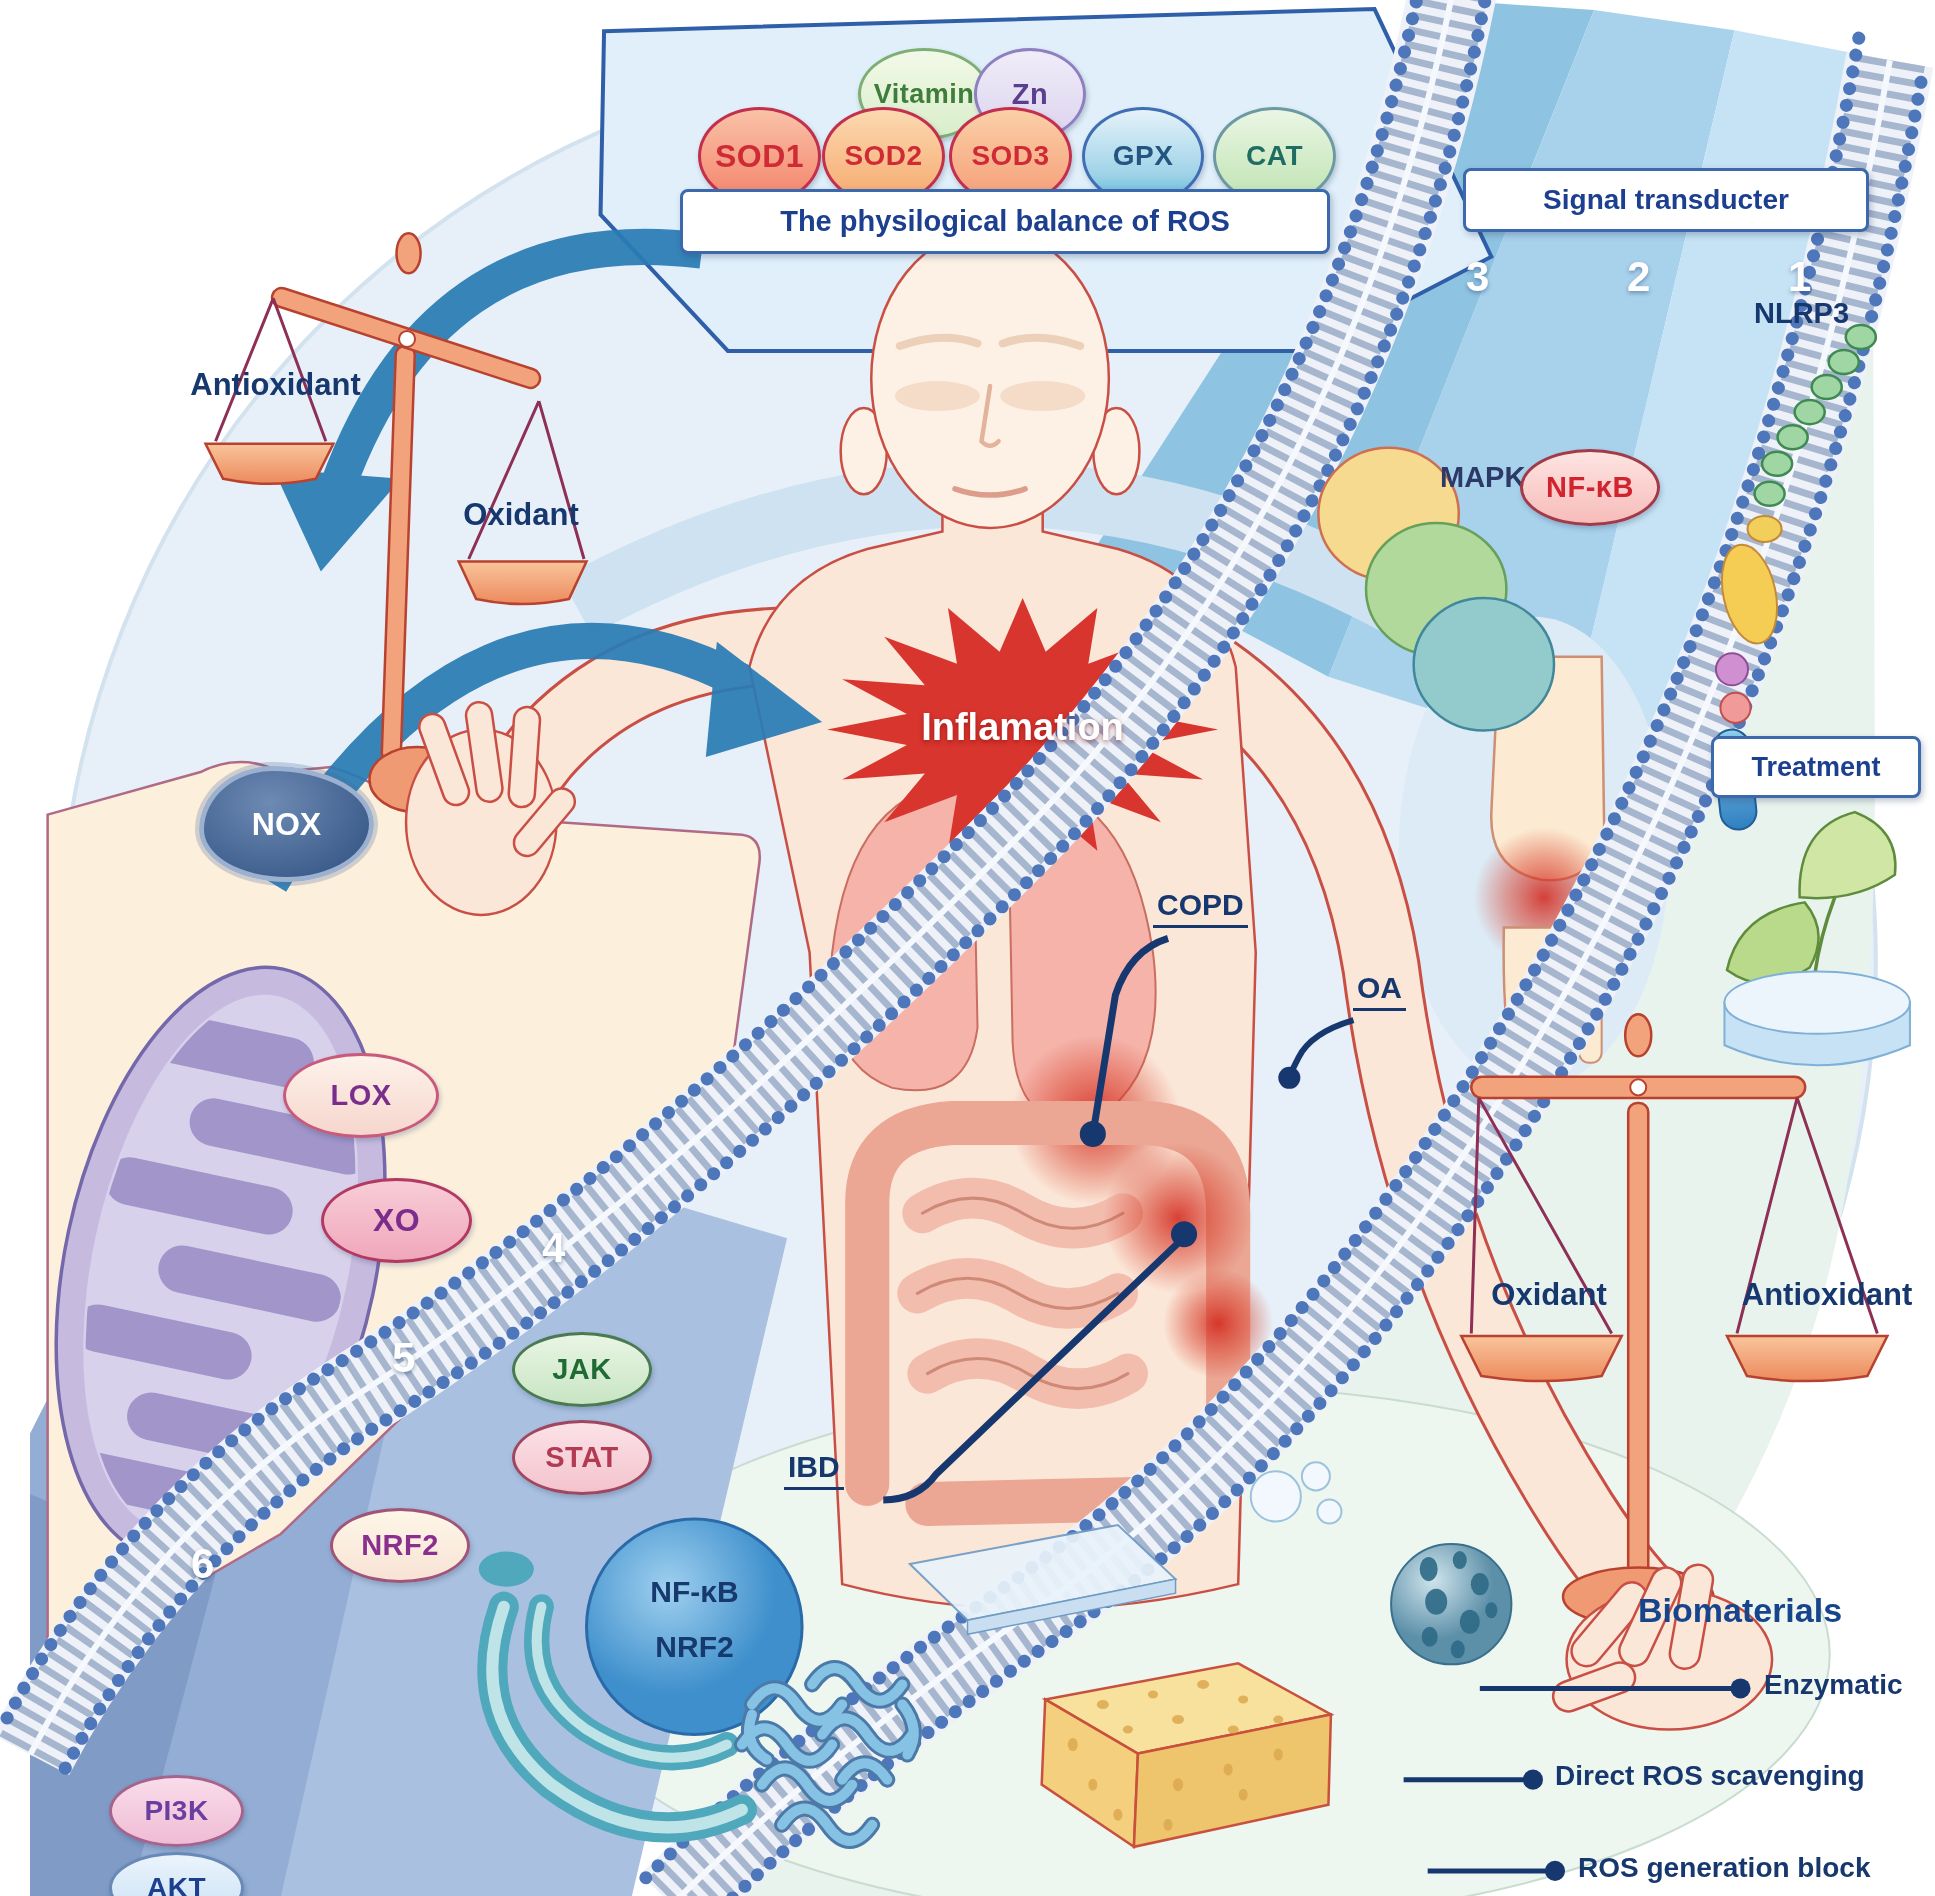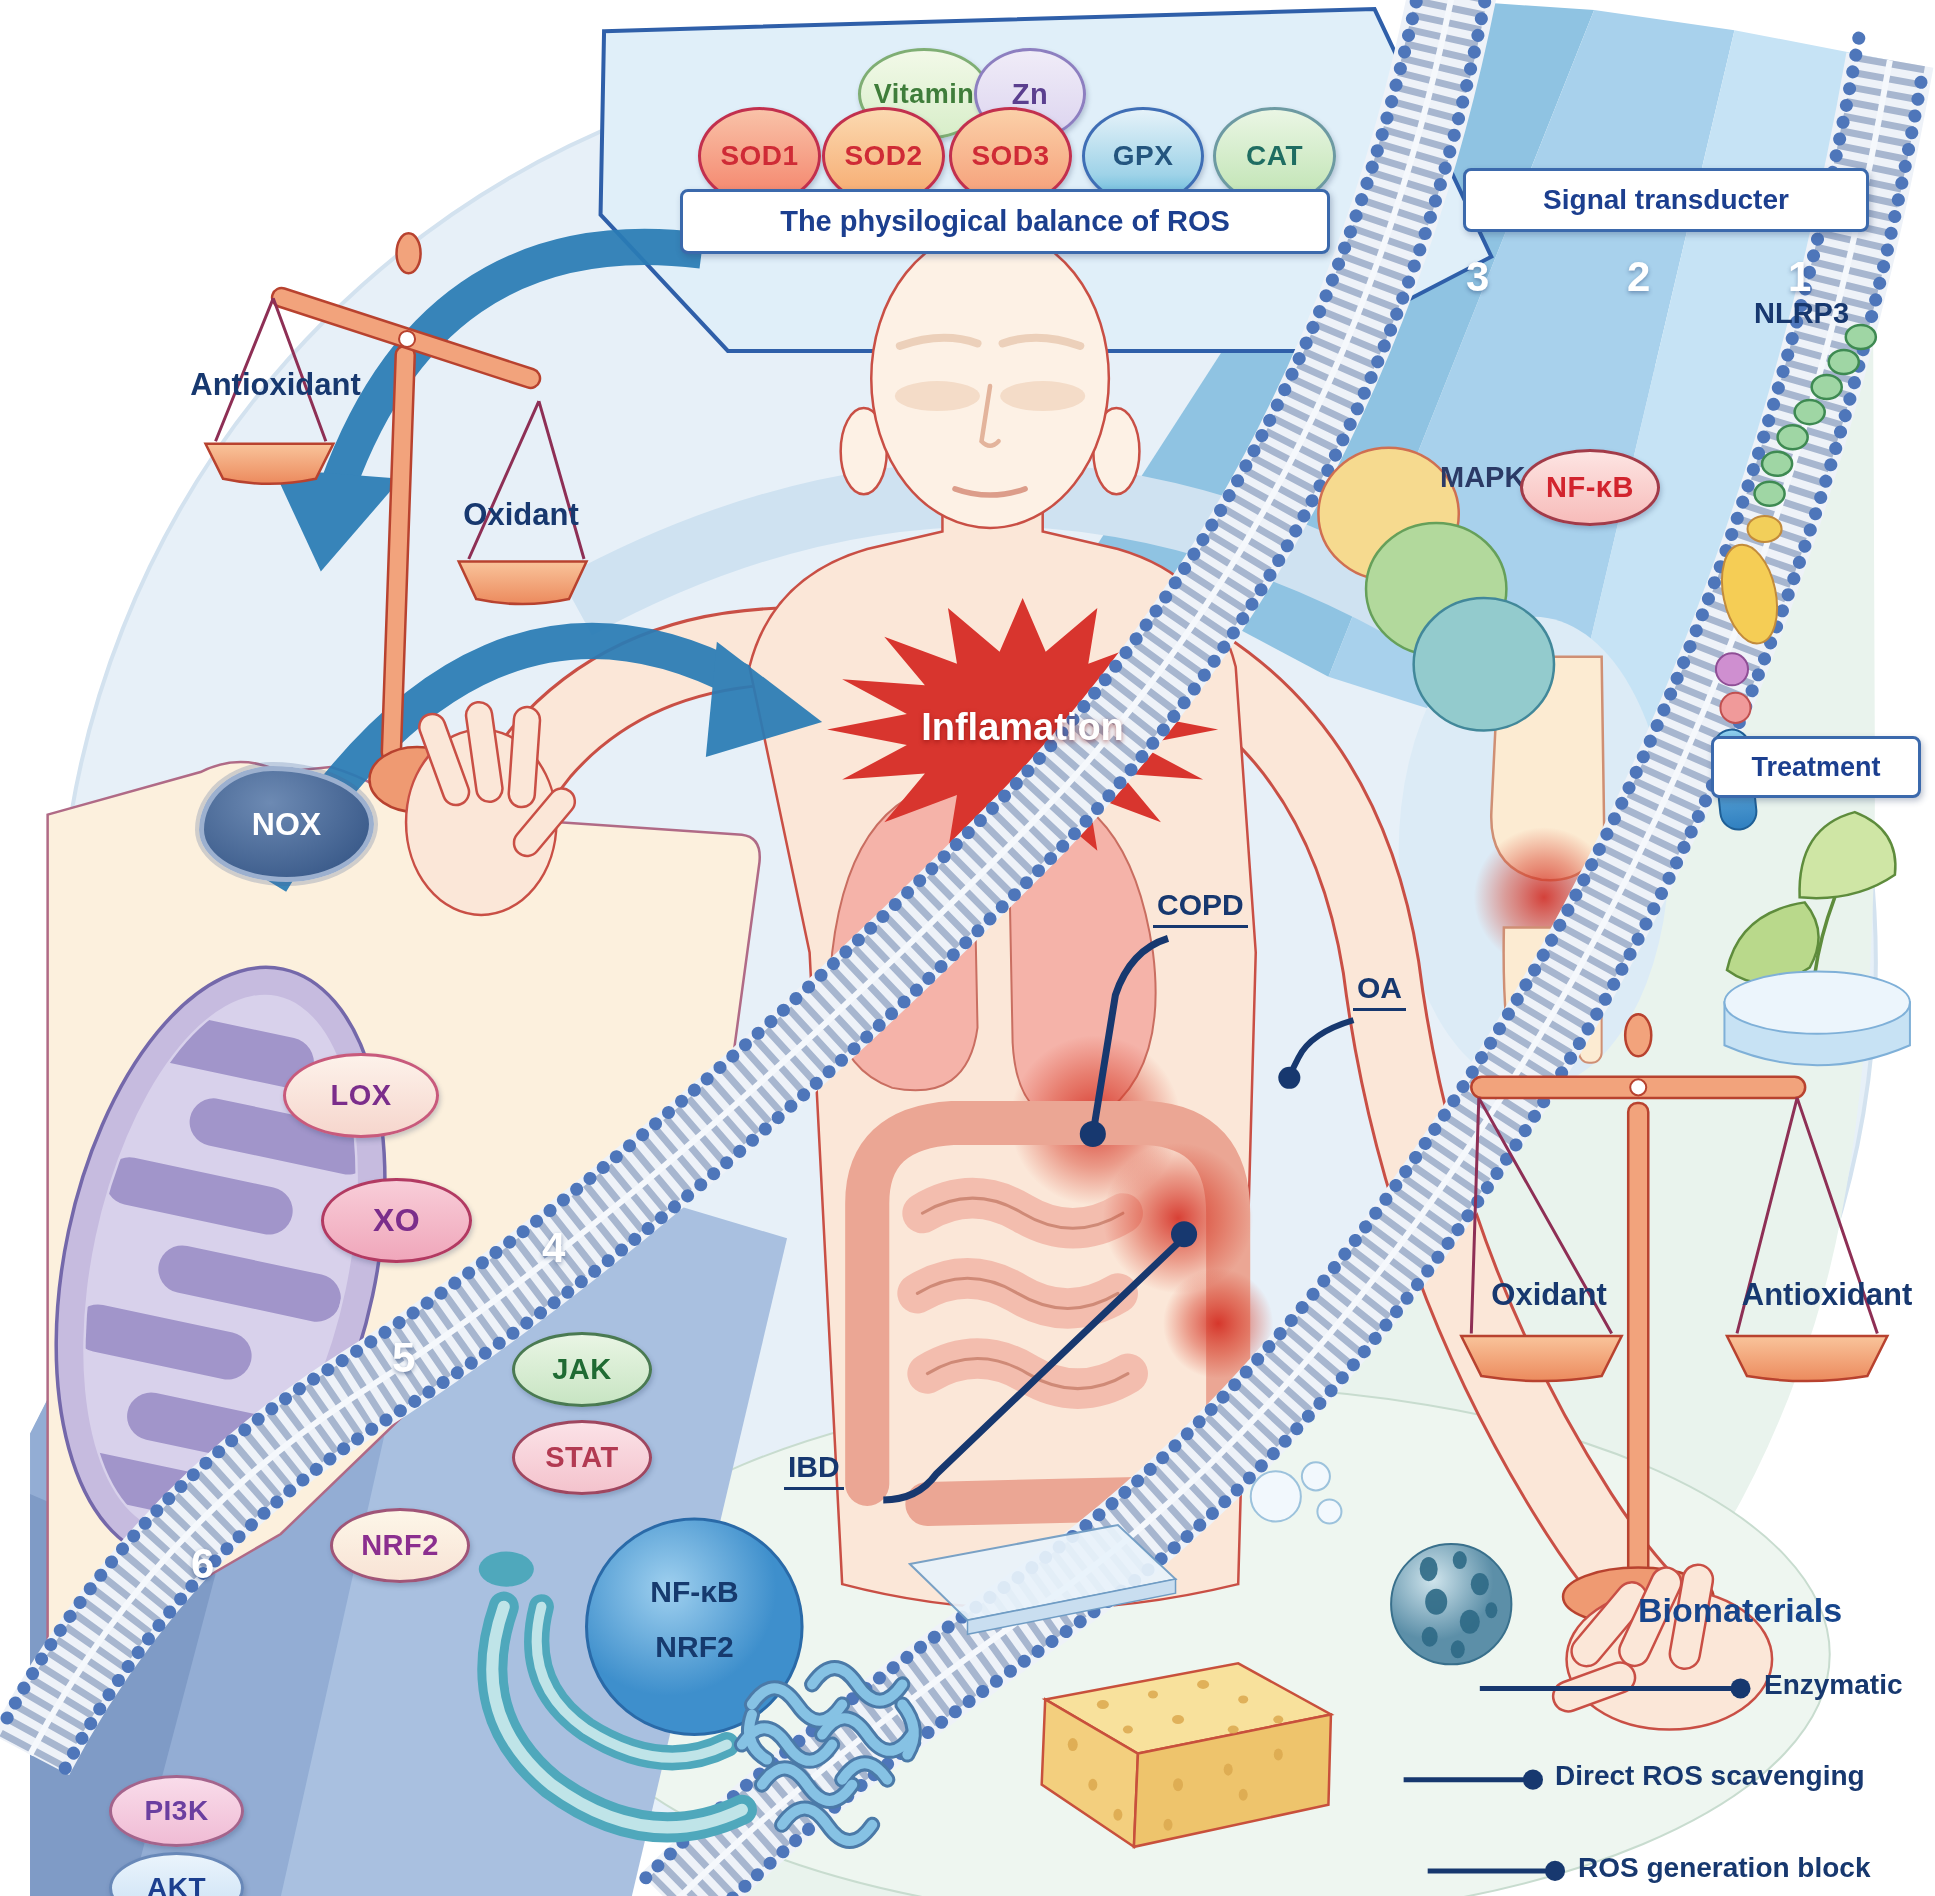--- a/index.html
+++ b/index.html
@@ -14,21 +14,21 @@
         box-shadow:2px 3px 6px rgba(40,60,100,.3);}
   .lbl{position:absolute;color:#17386f;font-weight:bold;}
   .dlabel{position:absolute;color:#17386f;font-weight:bold;border-bottom:3.5px solid #17386f;
           padding:0 4px 3px 4px;}
   .num{position:absolute;color:#ffffff;font-weight:bold;font-size:42px;
        text-shadow:0 2px 4px rgba(30,60,110,.45);}
   .ctr{text-align:center;}
   
   .p-vitamin{background:linear-gradient(180deg,#f2f9e8,#d8eec9);border:3px solid #7fae74;color:#3f7d3a;font-size:27px;}
   .p-zn{background:linear-gradient(180deg,#f0ecf8,#dcd4ef);border:3px solid #8d7fc0;color:#5b3f8f;font-size:29px;}
-  .p-sod1{background:linear-gradient(180deg,#f9c2a8,#f4836a);border:3px solid #c2304e;color:#cf2b36;font-size:28px;}
+  .p-sod1{background:linear-gradient(180deg,#f9c2a8,#f4836a);border:3px solid #c2304e;color:#cf2b36;font-size:32px;}
   .p-sod2{background:linear-gradient(180deg,#fbd9b0,#f6a96e);border:3px solid #c2304e;color:#cf2b36;font-size:28px;}
   .p-sod3{background:linear-gradient(180deg,#fbd0a8,#f59d77);border:3px solid #c2304e;color:#cf2b36;font-size:28px;}
   .p-gpx{background:linear-gradient(180deg,#e5f2f9,#9fd3e8 70%,#5fb6d8);border:3px solid #3f6eb5;color:#24557e;font-size:28px;}
   .p-cat{background:linear-gradient(180deg,#eaf6e4,#bfe3b2);border:3px solid #6d9aa2;color:#1f6d62;font-size:28px;}
   .p-nfkb{background:linear-gradient(180deg,#fde4e2,#f7bcba);border:3.5px solid #a23b49;color:#d2242e;font-size:29px;}
   .p-lox{background:linear-gradient(180deg,#fdf2ea,#f6d6cd);border:3px solid #c85a7c;color:#7b2d8b;font-size:29px;}
   .p-xo{background:linear-gradient(180deg,#f8cdd8,#f0a7bb);border:3px solid #b23a62;color:#7b2d8b;font-size:32px;}
   .p-jak{background:linear-gradient(180deg,#e9f5e4,#c8e5c3);border:3px solid #4a7a52;color:#1f6b33;font-size:29px;}
   .p-stat{background:linear-gradient(180deg,#fbe2e7,#f4c3cd);border:3px solid #9f4760;color:#b23a52;font-size:29px;}
   .p-nrf2{background:linear-gradient(180deg,#fdf6e8,#f8e3d5);border:3px solid #a05578;color:#8b2f8f;font-size:29px;}

